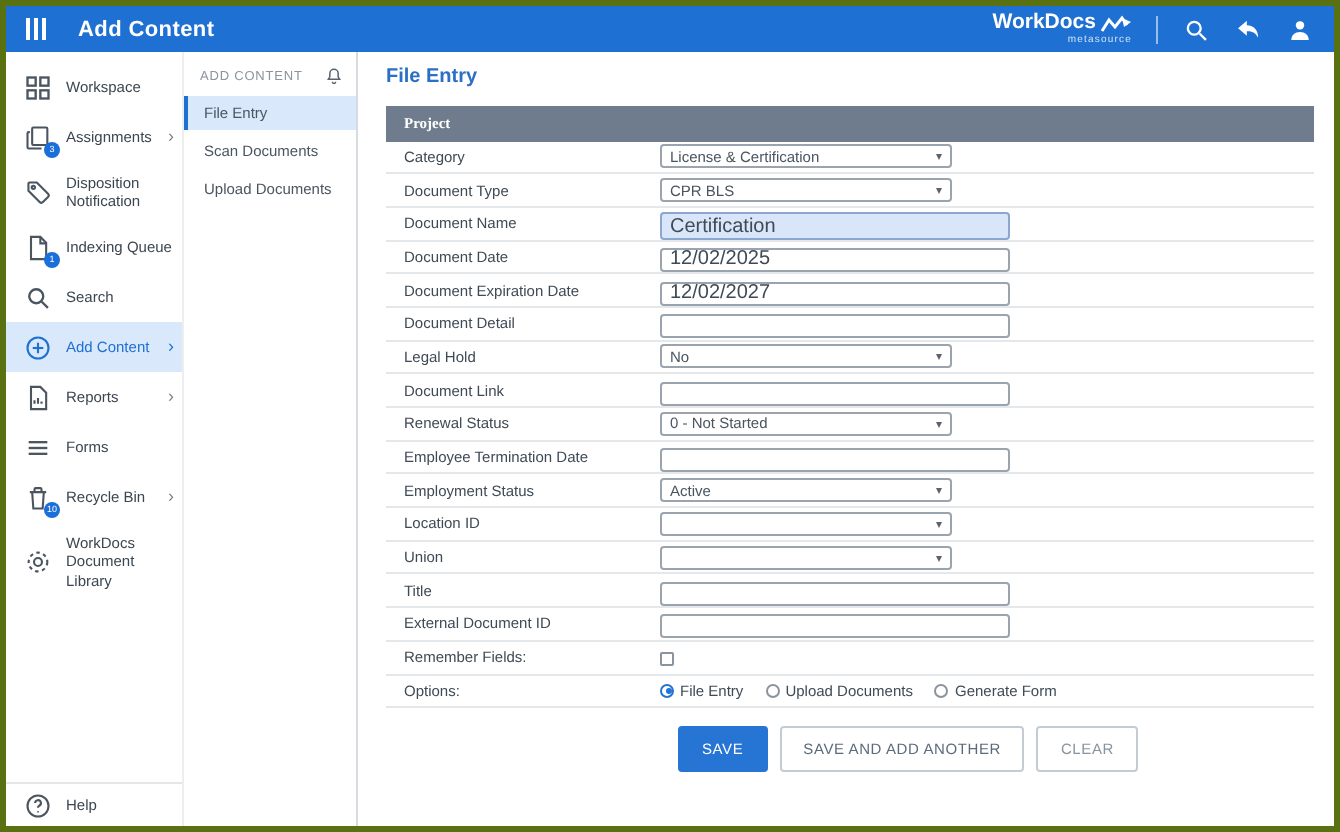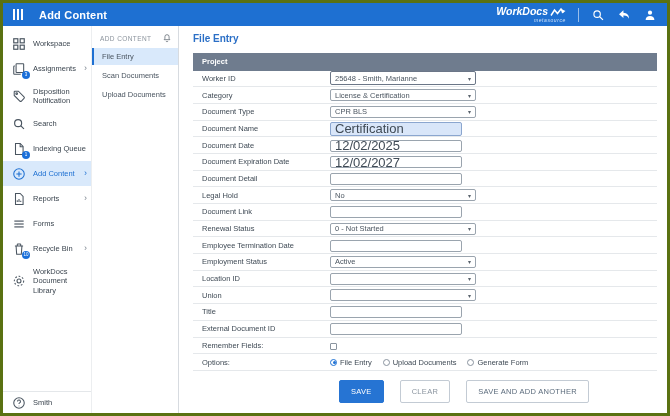--- a/index.html
+++ b/index.html
@@ -7,21 +7,21 @@
   .page { width:670px; height:416px; border:3px solid #5a7112; background:#fff;
           display:flex; flex-direction:column; overflow:hidden; }
 
   
   .topbar { height:23px; background:#1e70d2; display:flex; align-items:center;
             padding:0 10px; flex-shrink:0; color:#fff; }
   .hamburger { display:flex; gap:2px; margin-right:16px; cursor:pointer; }
   .hamburger i { width:2px; height:11px; background:#fff; display:block; }
   .topbar-title { font-size:11px; font-weight:bold; letter-spacing:.2px; }
   .topbar-right { margin-left:auto; display:flex; align-items:center; gap:12px; }
-  .brand { text-align:center; line-height:1; display:flex; flex-direction:column; align-items:flex-end;font-style:italic; }
+  .brand { text-align:center; line-height:1; display:flex; flex-direction:column; align-items:flex-end; }
   .brand-row { display:flex; align-items:center; gap:2px; }
   .brand-name { font-size:10.5px; font-weight:bold; }
   .brand-sub { font-size:5px; color:#cfe2f8; letter-spacing:.6px; margin-top:1px; }
   .vdiv { width:1px; height:14px; background:rgba(255,255,255,.55); }
   .hicon { width:14px; height:14px; display:block; cursor:pointer; }
 
   
   .bodywrap { flex:1; display:flex; min-height:0; }
 
   
@@ -53,43 +53,43 @@
   .sm-item.sel { background:#d9e9fb; border-left:2px solid #1e70d2; }
 
   
   .main { flex:1; padding:7px 8px 0 14px; display:flex; flex-direction:column; min-width:0; }
   .main-title { color:#2b6fc6; font-size:10px; font-weight:600; margin-bottom:9px; }
   .form { margin-right:2px; }
   .frow { display:flex; align-items:center; height:16.7px; padding-left:9px;
           border-bottom:1px solid #e5e8eb; }
   .frow.hdr { background:#6f7c8e; border-bottom:none; height:17.5px; }
   .flabel { width:128px; flex-shrink:0; font-size:7.5px; color:#3f4a55; }
-  .hdr .flabel { color:#fff; font-weight:bold; }
+  .hdr .flabel { color:#fff; font-weight:bold;font-family:Liberation Serif, serif; }
   .fld { width:146px; }
   .select { height:12px; border:1px solid #9aa4ae; background:#fff; border-radius:2px;
             display:flex; align-items:center; padding:0 4px; font-size:7.5px; color:#4a5560;
             cursor:pointer; }
   .hdr .select { background:#f4f6f8; }
   .select.focus { height:14px; border-color:#6b7687; }
   .select .stext { flex:1; white-space:nowrap; overflow:hidden; }
   .caret { font-size:6px; color:#5a636d; }
-  .tinput { width:132px; height:12px; border:1px solid #9aa4ae; border-radius:2px;
-            font-size:13px; color:#3f4a55; padding:0 4px; background:#fff;
+  .tinput { width:175px; height:12px; border:1px solid #9aa4ae; border-radius:2px;
+            font-size:10px; color:#3f4a55; padding:0 4px; background:#fff;
             font-family:"Liberation Sans", sans-serif; }
   .tinput.hl { background:#d9e6f9; border-color:#8ba6cf; height:14px; }
   .cb { width:7px; height:7px; border:1px solid #8a949f; background:#fff; display:inline-block;
         border-radius:1px; cursor:pointer; }
   .opts { display:flex; align-items:center; gap:11px; }
   .opt { display:flex; align-items:center; gap:3px; font-size:7.5px; color:#3f4a55; cursor:pointer; }
   .radio { width:7px; height:7px; border:1px solid #8a949f; border-radius:50%; background:#fff;
            display:inline-block; position:relative; }
   .radio.on { border-color:#2173d5; }
   .radio.on::after { content:""; position:absolute; left:1.5px; top:1.5px; width:3px; height:3px;
                      border-radius:50%; background:#2173d5; }
-  .btnrow { display:flex; gap:16px; margin:9px 0 0 146px; }
+  .btnrow { display:flex; gap:6px; margin:9px 0 0 146px; }
   .btn { font-size:7.5px; letter-spacing:.3px; padding:6px 11px; border-radius:2px;
          border:1px solid #c3cbd4; background:#fff; color:#5b6b7c; cursor:pointer;
          font-family:"Liberation Sans", sans-serif; }
   .btn.primary { background:#2674d3; border-color:#2674d3; color:#fff; }
   .btn.muted { color:#8a949f; }
 </style>
 </head>
 <body>
 
 <div class="page">
@@ -167,40 +167,40 @@
             <circle cx="8" cy="8" r="1.4"></circle>
               </g>
             </svg>
         </span>
         <span class="sb-label">Disposition Notification</span>
       </div>
 
       <div class="sb-item">
         <span class="icw">
           <svg class="ic" viewBox="0 0 24 24">
+              <g fill="none" stroke="currentColor" stroke-width="1.8">
+            <path d="M6 2.5 h8 l5 5 V21.5 H6z"></path>
+                <path d="M14 2.5 V8 h5"></path>
+              </g>
+            </svg>
+          <span class="badge">1</span>
+        </span>
+        <span class="sb-label">Indexing Queue</span>
+      </div>
+
+      <div class="sb-item">
+        <span class="icw">
+          <svg class="ic" viewBox="0 0 24 24">
               <g fill="none" stroke="currentColor" stroke-width="2">
             <circle cx="10.5" cy="10.5" r="6"></circle>
                 <line x1="15.2" y1="15.2" x2="20.5" y2="20.5"></line>
               </g>
             </svg>
         </span>
         <span class="sb-label">Search</span>
-      </div>
-
-      <div class="sb-item">
-        <span class="icw">
-          <svg class="ic" viewBox="0 0 24 24">
-              <g fill="none" stroke="currentColor" stroke-width="1.8">
-            <path d="M6 2.5 h8 l5 5 V21.5 H6z"></path>
-                <path d="M14 2.5 V8 h5"></path>
-              </g>
-            </svg>
-          <span class="badge">1</span>
-        </span>
-        <span class="sb-label">Indexing Queue</span>
       </div>
 
 
       <div class="sb-item sel">
         <span class="icw">
           <svg class="ic" viewBox="0 0 24 24">
               <g fill="none" stroke="currentColor" stroke-width="1.8">
             <circle cx="12" cy="12" r="9"></circle>
                 <line x1="12" y1="7.5" x2="12" y2="16.5"></line>
                 <line x1="7.5" y1="12" x2="16.5" y2="12"></line>
@@ -267,21 +267,21 @@
       <div class="sb-item sb-help">
         <span class="icw">
           <svg class="ic" viewBox="0 0 24 24">
               <g fill="none" stroke="currentColor" stroke-width="1.8">
             <circle cx="12" cy="12" r="9"></circle>
                 <path d="M9.5 9.5 a2.5 2.5 0 1 1 3.5 2.3 c-.8.4-1 .9-1 1.7"></path>
                 <line x1="12" y1="16.5" x2="12" y2="17.5"></line>
               </g>
             </svg>
         </span>
-        <span class="sb-label">Smith</span>
+        <span class="sb-label">Help</span>
       </div>
     </div>
 
     <div class="submenu">
       <div class="sm-head">
         <span class="sm-title">ADD CONTENT</span>
         <svg class="bell" viewBox="0 0 24 24">
           <g fill="none" stroke="currentColor" stroke-width="1.8">
             <path d="M12 4 a5 5 0 0 0-5 5 v4 l-1.8 3 h13.6 L17 13 V9 a5 5 0 0 0-5-5z"></path>
             <path d="M10 19 a2 2 0 0 0 4 0"></path>
@@ -295,29 +295,20 @@
 
     <div class="main">
       <div class="main-title">File Entry</div>
 
       <div class="form">
 
         <div class="frow hdr">
           <span class="flabel">Project</span>
         </div>
 
-        <div class="frow">
-          <span class="flabel">Worker ID</span>
-          <div class="fld">
-              <div class="select focus">
-            <span class="stext">25648 - Smith, Marianne</span>
-            <span class="caret">▾</span>
-              </div>
-            </div>
-        </div>
 
         <div class="frow">
           <span class="flabel">Category</span>
           <div class="fld">
               <div class="select">
             <span class="stext">License &amp; Certification</span>
             <span class="caret">▾</span>
               </div>
             </div>
         </div>
@@ -440,20 +431,20 @@
               </span>
             <span class="opt">
               <span class="radio"></span>
               <span>Generate Form</span>
               </span>
           </div>
         </div>
 
         <div class="btnrow">
           <button class="btn primary">SAVE</button>
+          <button class="btn">SAVE AND ADD ANOTHER</button>
           <button class="btn muted">CLEAR</button>
-          <button class="btn">SAVE AND ADD ANOTHER</button>
         </div>
 
       </div>
     </div>
   </div>
 </div>
 
 </body></html>

